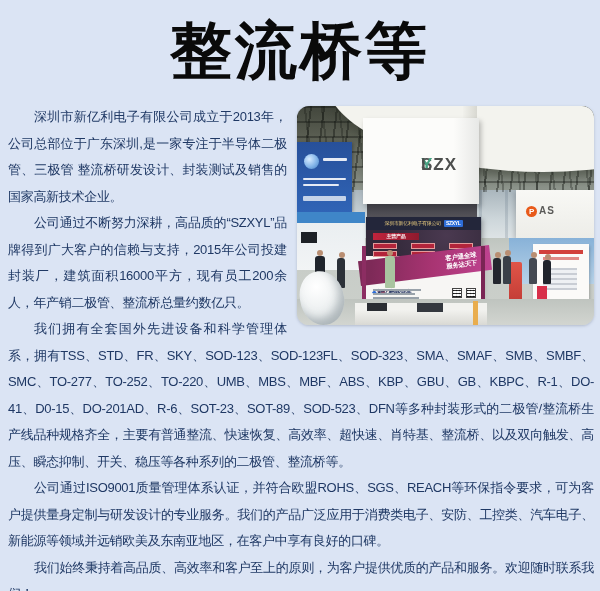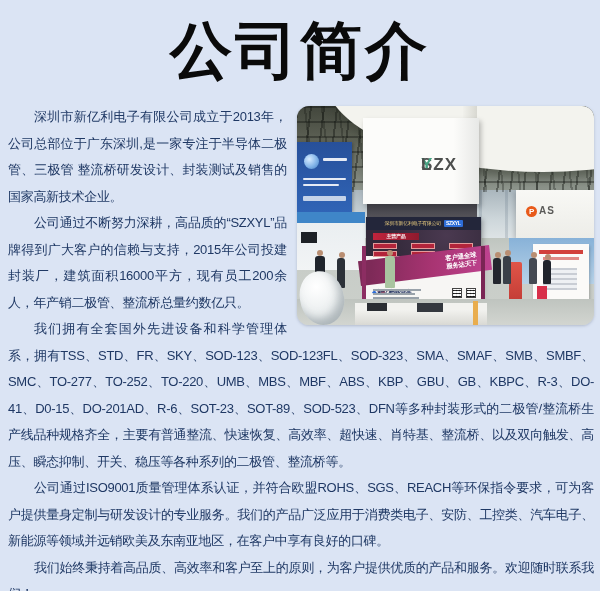--- a/index.html
+++ b/index.html
@@ -123,21 +123,21 @@
   .dk1{left:70px;bottom:14px;width:20px;height:8px;background:#2a2d33;}
   .dk2{left:120px;bottom:13px;width:26px;height:9px;background:#34383f;}
   .strip-o{left:176px;bottom:0;width:5px;height:24px;background:#e9ad4e;}
   .bag{left:3px;bottom:0;width:44px;height:54px;transform:rotate(-7deg);
     background:radial-gradient(circle at 40% 28%,#ffffff,#e9edee 62%,#d5dbdd);
     border-radius:46% 54% 48% 52%;box-shadow:inset -5px -7px 9px rgba(135,145,152,.55);}
 </style>
 </head>
 <body>
 
-<h1>公司简介</h1>
+<h1>整流桥等</h1>
 
 <div class="content">
 
   <figure class="photo">
     <div class="winband"></div>
     <div class="truss"></div>
     <div class="beam1"></div>
     <div class="beam2"></div>
     <div class="canopy"></div>
     <div class="pillar"></div>
@@ -220,16 +220,16 @@
     <div class="floor"></div>
     <div class="desk"></div>
     <span class="dk1"></span>
     <span class="dk2"></span>
     <span class="strip-o"></span>
     <div class="bag"></div>
   </figure>
 
   <p>深圳市新亿利电子有限公司成立于2013年，公司总部位于广东深圳,是一家专注于半导体二极管、三极管 整流桥研发设计、封装测试及销售的国家高新技术企业。</p>
   <p>公司通过不断努力深耕，高品质的“SZXYL”品牌得到广大客户的信赖与支持，2015年公司投建封装厂，建筑面积16000平方，现有员工200余人，年产销二极管、整流桥总量约数亿只。</p>
-  <p>我们拥有全套国外先进设备和科学管理体系，拥有TSS、STD、FR、SKY、SOD-123、SOD-123FL、SOD-323、SMA、SMAF、SMB、SMBF、SMC、TO-277、TO-252、TO-220、UMB、MBS、MBF、ABS、KBP、GBU、GB、KBPC、R-3、DO-41、D0-15、DO-201AD、R-6、SOT-23、SOT-89、SOD-523、DFN等多种封装形式的二极管/整流桥生产线品种规格齐全，主要有普通整流、快速恢复、高效率、超快速、肖特基、整流桥、以及双向触发、高压、瞬态抑制、开关、稳压等各种系列的二极管、整流桥等。</p>
+  <p>我们拥有全套国外先进设备和科学管理体系，拥有TSS、STD、FR、SKY、SOD-123、SOD-123FL、SOD-323、SMA、SMAF、SMB、SMBF、SMC、TO-277、TO-252、TO-220、UMB、MBS、MBF、ABS、KBP、GBU、GB、KBPC、R-1、DO-41、D0-15、DO-201AD、R-6、SOT-23、SOT-89、SOD-523、DFN等多种封装形式的二极管/整流桥生产线品种规格齐全，主要有普通整流、快速恢复、高效率、超快速、肖特基、整流桥、以及双向触发、高压、瞬态抑制、开关、稳压等各种系列的二极管、整流桥等。</p>
   <p>公司通过ISO9001质量管理体系认证，并符合欧盟ROHS、SGS、REACH等环保指令要求，可为客户提供量身定制与研发设计的专业服务。我们的产品广泛应用于消费类电子、安防、工控类、汽车电子、新能源等领域并远销欧美及东南亚地区，在客户中享有良好的口碑。</p>
   <p>我们始终秉持着高品质、高效率和客户至上的原则，为客户提供优质的产品和服务。欢迎随时联系我们！</p>
 </div>
 
 </body></html>

